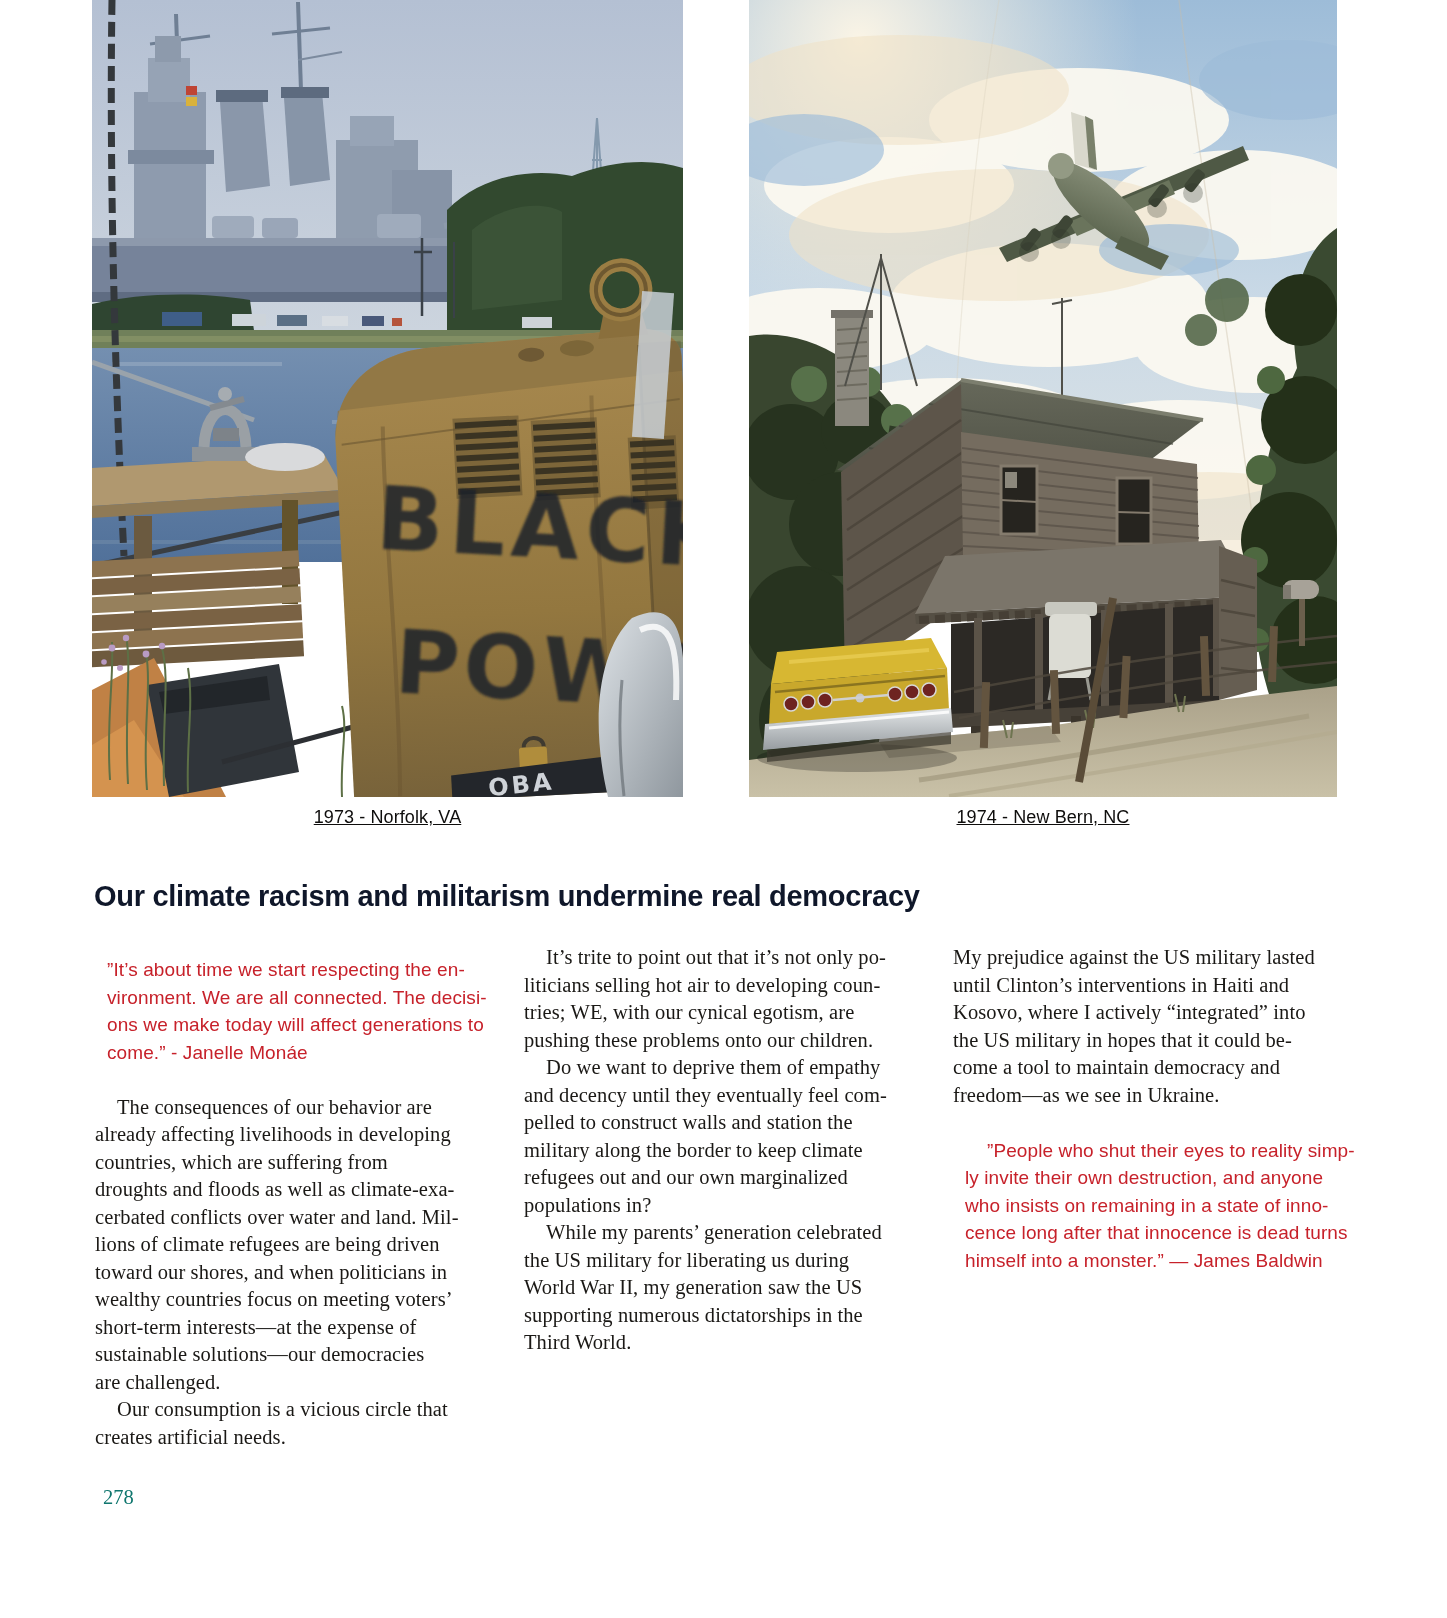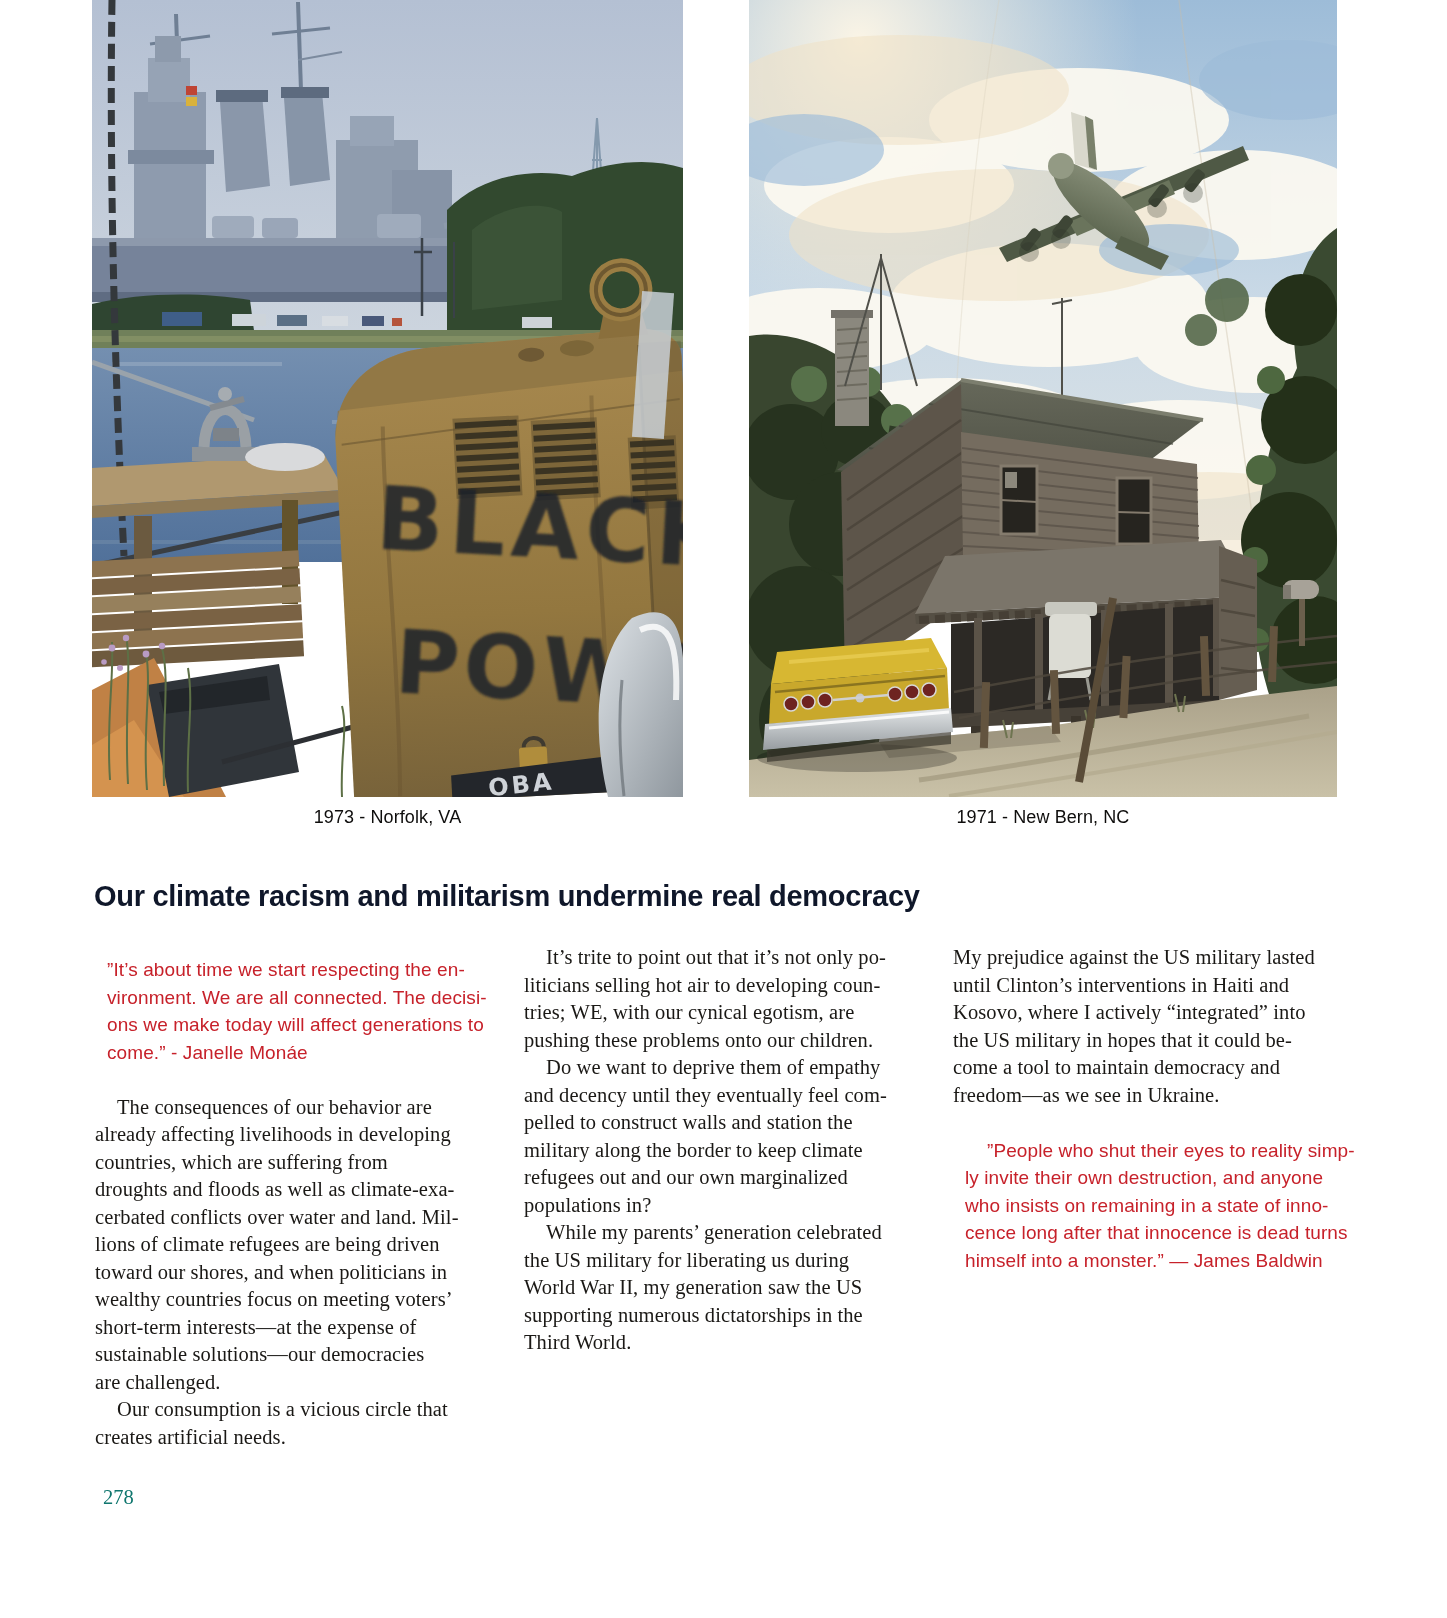--- a/index.html
+++ b/index.html
@@ -11,21 +11,21 @@
     overflow:hidden;
   }
   figure{margin:0;padding:0;}
   .photo{position:absolute;top:0;height:797px;overflow:hidden;}
   .photo svg{display:block;}
   .photo-left{left:92px;width:591px;}
   .photo-right{left:749px;width:588px;}
   .caption{
     position:absolute;top:806px;
     font:500 18px/22px "Liberation Sans",sans-serif;
-    color:#0e0d0c;text-align:center;letter-spacing:0.1px;
+    color:#0e0d0c;text-align:center;letter-spacing:0.1px;text-decoration:underline;
   }
   .caption-left{left:92px;width:591px;}
   .caption-right{left:749px;width:588px;}
   .heading{
     position:absolute;left:94px;top:878px;margin:0;
     font:700 29px/36px "Liberation Sans",sans-serif;
     letter-spacing:-0.3px;color:#0f172a;
   }
   .col{position:absolute;top:944px;width:402px;}
   .col-1{left:95px;}
@@ -537,21 +537,21 @@
 
       <g>
         <rect x="550" y="598" width="6" height="48" fill="#6b5f4c"></rect>
         <rect x="534" y="580" width="36" height="19" rx="9" fill="#a7a298"></rect>
         <rect x="534" y="585" width="8" height="14" fill="#7e7a70"></rect>
       </g>
     </svg>
   </figure>
 
   <div class="caption caption-left">1973 - Norfolk, VA</div>
-  <div class="caption caption-right">1971 - New Bern, NC</div>
+  <div class="caption caption-right">1974 - New Bern, NC</div>
 
   <h1 class="heading">Our climate racism and militarism undermine real democracy</h1>
 
   <div class="col col-1">
     <p class="red-quote quote-top">”It’s about time we start respecting the en-
 vironment. We are all connected. The decisi-
 ons we make today will affect generations to
 come.” - Janelle Monáe</p>
     <p class="body-p indent">The consequences of our behavior are
 already affecting livelihoods in developing

